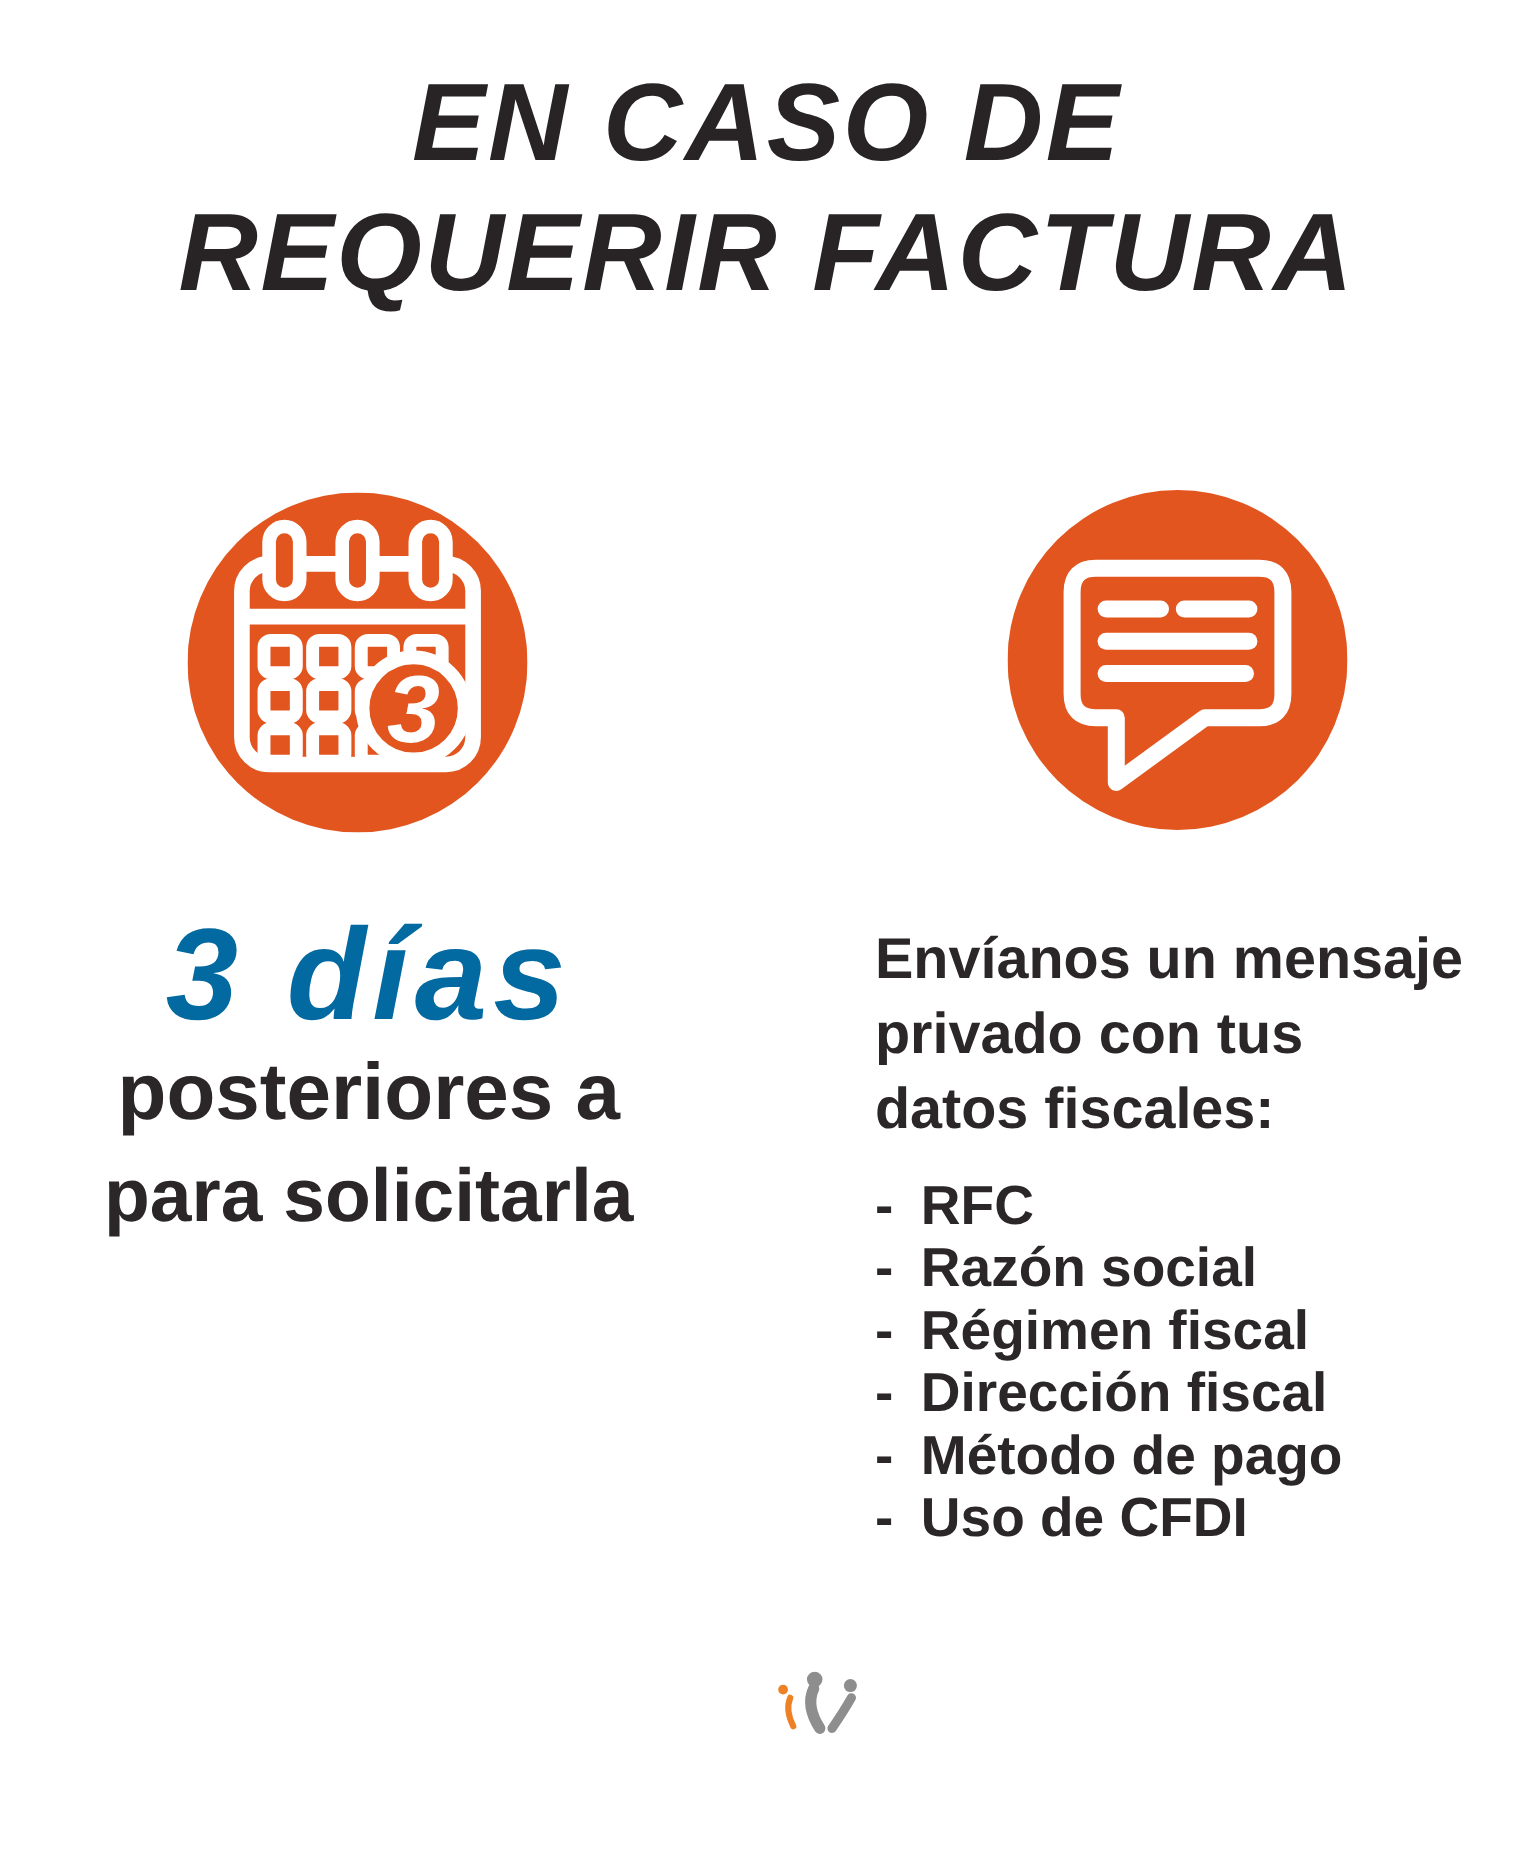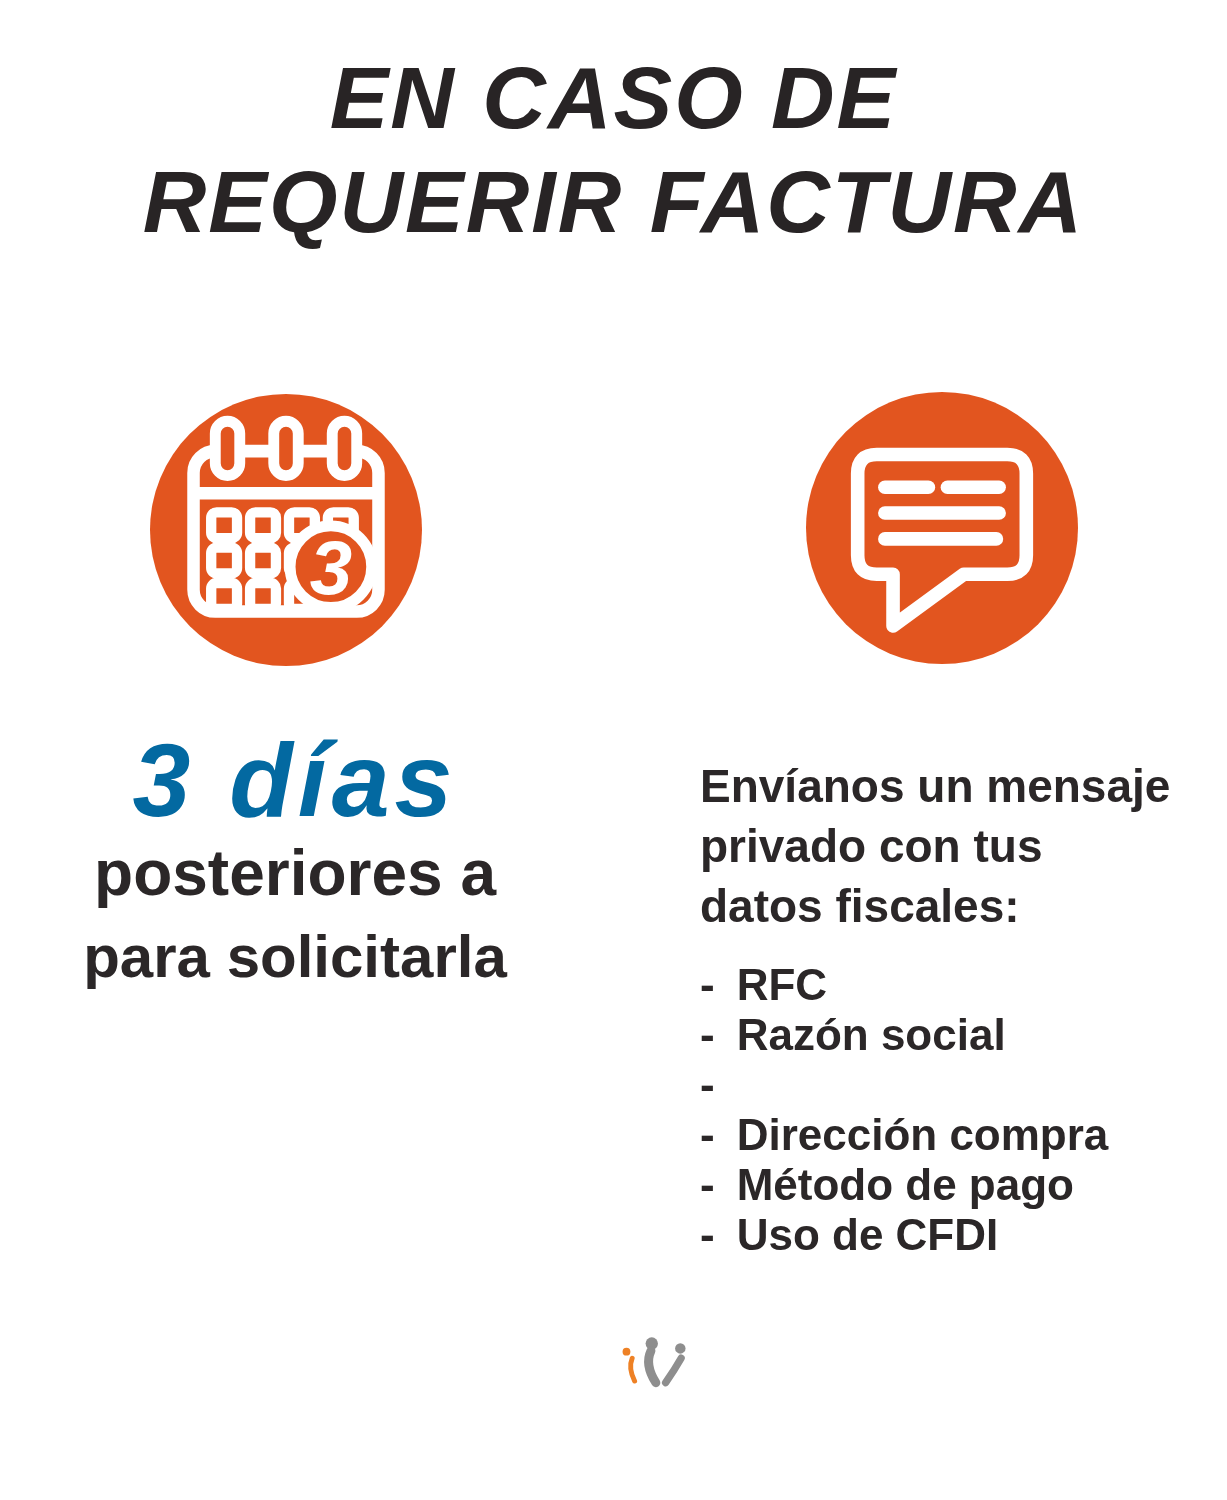--- a/index.html
+++ b/index.html
@@ -61,21 +61,20 @@
   .lt-4 { font-size: 60px; line-height: 1.05; margin-top: 18px; }
 
   
   .right-text {
     position: absolute;
     left: 700px;
     top: 736px;
     width: 500px;
     font-weight: bold;
     color: #2b2728;
-    margin-top: 20px;
   }
   .intro-line { font-size: 46px; line-height: 60px; }
   .fiscal-list { margin-top: 24px; }
   .fiscal-item { display: flex; align-items: baseline; gap: 22px; font-size: 44px; line-height: 50px; }
   .fiscal-item .bullet { flex: 0 0 auto; }
 
   
   .footer { position: absolute; top: 1337px; left: 0; width: 100%; display: flex; justify-content: center; }
   .logo { position: relative; padding-top: 56px; }
   .logo-splash { position: absolute; top: 0; left: 55%; width: 100px; height: 62px; }
@@ -148,24 +147,25 @@
       <div class="fiscal-item">
         <span class="bullet">-</span>
         <span>RFC</span>
       </div>
       <div class="fiscal-item">
         <span class="bullet">-</span>
         <span>Razón social</span>
       </div>
       <div class="fiscal-item">
         <span class="bullet">-</span>
+        <span>Régimen fiscal</span>
       </div>
       <div class="fiscal-item">
         <span class="bullet">-</span>
-        <span>Dirección compra</span>
+        <span>Dirección fiscal</span>
       </div>
       <div class="fiscal-item">
         <span class="bullet">-</span>
         <span>Método de pago</span>
       </div>
       <div class="fiscal-item">
         <span class="bullet">-</span>
         <span>Uso de CFDI</span>
       </div>
     </div>

